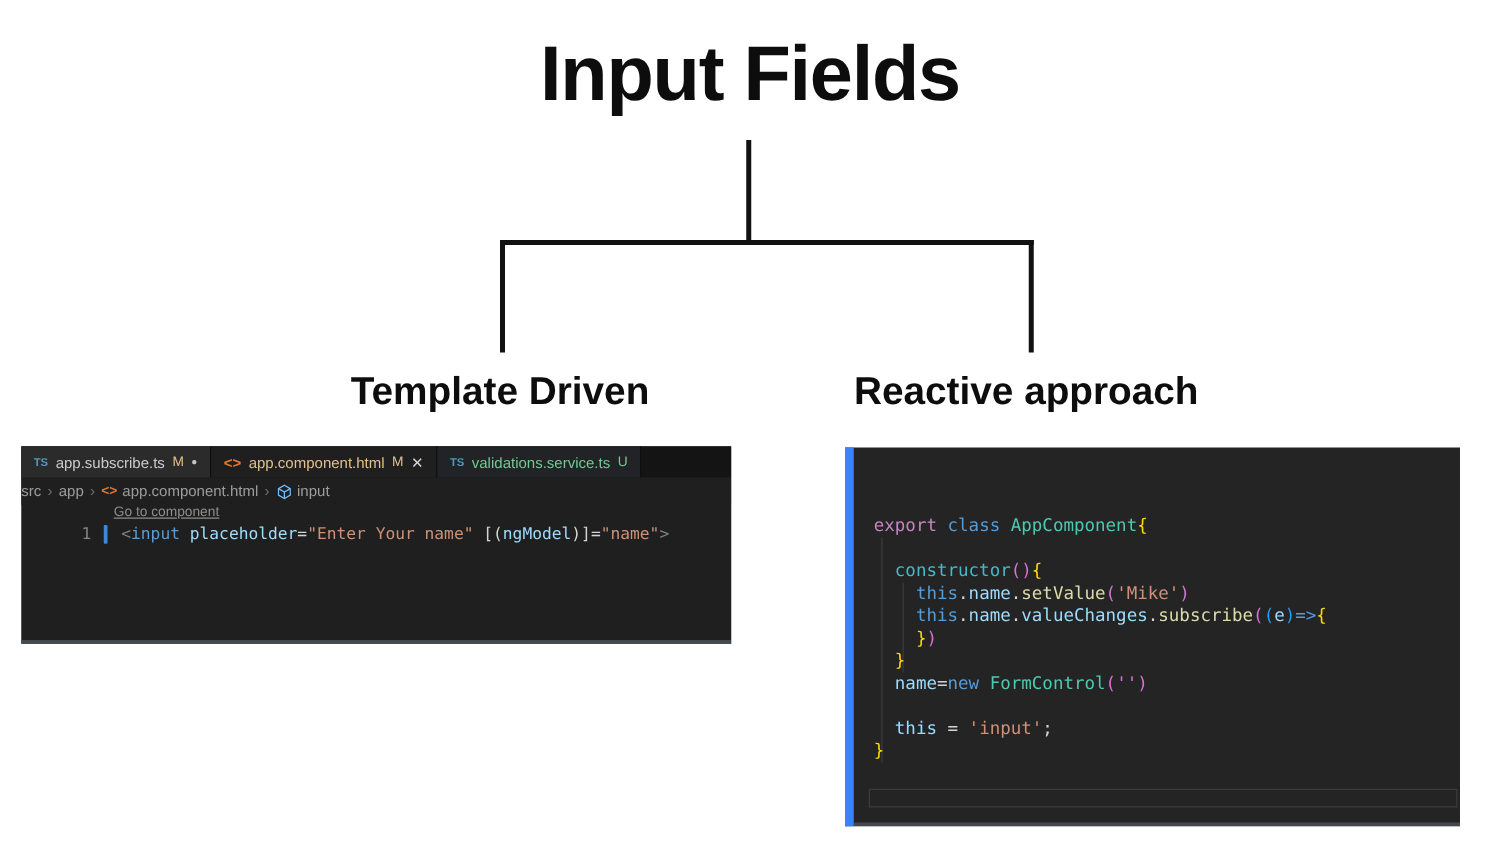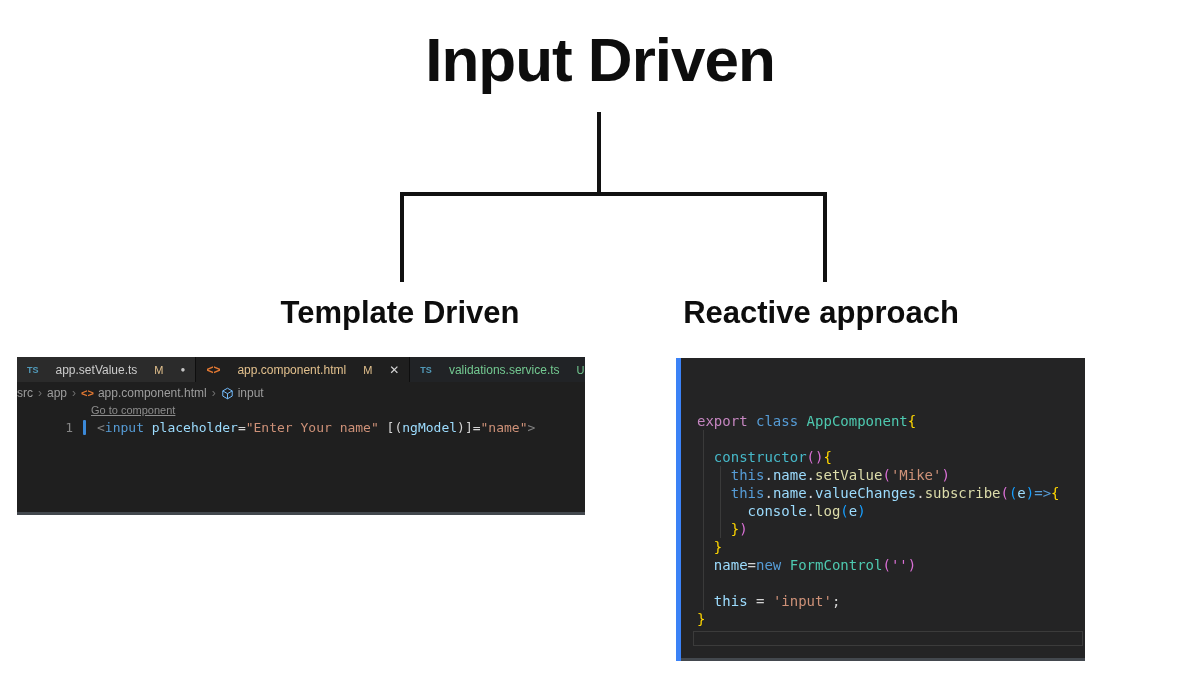--- a/index.html
+++ b/index.html
@@ -19,21 +19,21 @@
                   font-size:31px; font-weight:bold; color:#0d0d0d; white-space:nowrap; }
   .branch-label.left  { left:400px; }
   .branch-label.right { left:821px; }
 
   
   .editor-panel { position:absolute; left:17px; top:357px; width:568px; height:158px;
                   background:#1f1f1f; overflow:hidden; }
   .editor-panel::after, .code-panel::after { content:""; position:absolute; left:0; right:0;
                   bottom:0; height:3px; background:#43484e; }
   .tab-bar { display:flex; height:25px; background:#141414; }
-  .tab { display:flex; align-items:center; gap:17px; padding:0 10px; height:25px;
+  .tab { display:flex; align-items:center; gap:6px; padding:0 10px; height:25px;
          font-size:12px; border-right:1px solid #0e0e0e; white-space:nowrap; cursor:default; }
   .tab.inactive1 { background:#2b2b2b; }
   .tab.active    { background:#1f1f1f; }
   .tab.inactive2 { background:#212326; }
   .tab .ticon  { font-size:9px; font-weight:bold; letter-spacing:0; }
   .tab .hicon  { font-size:12px; font-weight:bold; }
   .tab .badge  { font-size:11px; }
   .tab .dot    { font-size:8px; color:#c5c5c5; }
   .tab .close  { font-size:12px; color:#d6d6d6; cursor:pointer; }
 
@@ -47,52 +47,52 @@
   .codelens { height:14px; font-size:11px; color:#8d8d8d; margin-left:74px; cursor:pointer;text-decoration:underline; }
 
   .code-row { display:flex; align-items:center; height:18px;
               font-family:"DejaVu Sans Mono","Liberation Mono",monospace; font-size:13px; }
   .gutter { width:56px; text-align:right; color:#858585; flex:none; }
   .mod-marker { width:3px; height:15px; background:#3b89d8; margin-left:10px; flex:none;
                 border-radius:1px; }
   .code-text { white-space:pre; margin-left:11px; }
 
   
-  .code-panel { position:absolute; left:676px; top:358px; width:409px; height:303px;
-                background:#242425; border-left:5px solid #3b82f6; overflow:hidden; }
+  .code-panel { position:absolute; left:676px; top:358px; width:492px; height:303px;
+                background:#242425; border-left:7px solid #3b82f6; overflow:hidden; }
   .code-lines { position:absolute; left:16px; top:54px; right:0;
                 font-family:"DejaVu Sans Mono","Liberation Mono",monospace;
                 font-size:14px; line-height:18px; }
   .code-line { height:18px; white-space:pre; }
   .indent-guide { position:absolute; width:1px; background:#3a3a3a; }
   .guide-1 { left:22px; top:72px;  height:180px; }
   .guide-2 { left:39px; top:108px; height:72px;  }
   .cursor-line-box { position:absolute; left:12px; right:2px; top:273px; height:15px;
                      border:1px solid #3b3b3b; }
 </style>
 </head>
 <body>
 
 <div class="stage">
 
-  <div class="main-title">Input Driven</div>
+  <div class="main-title">Input Fields</div>
 
   <div class="tree-line line-stem"></div>
   <div class="tree-line line-hbar"></div>
   <div class="tree-line line-left"></div>
   <div class="tree-line line-right"></div>
 
   <div class="branch-label right">Reactive approach</div>
   <div class="branch-label left">Template Driven</div>
 
   <div class="editor-panel">
     <div class="tab-bar" id="tab-bar">
         <div class="tab inactive1">
           <span class="ticon" style="color: rgb(81, 154, 186);">TS</span>
-          <span style="color: rgb(204, 204, 204);">app.setValue.ts</span>
+          <span style="color: rgb(204, 204, 204);">app.subscribe.ts</span>
           <span class="badge" style="color: rgb(226, 192, 141);">M</span>
           <span class="dot">●</span>
         </div>
         <div class="tab active">
           <span class="hicon" style="color: rgb(227, 121, 51);">&lt;&gt;</span>
           <span style="color: rgb(226, 192, 141);">app.component.html</span>
           <span class="badge" style="color: rgb(226, 192, 141);">M</span>
           <span class="close">✕</span>
         </div>
         <div class="tab inactive2">
@@ -135,21 +135,20 @@
 
   <div class="code-panel">
     <div class="indent-guide guide-1"></div>
     <div class="indent-guide guide-2"></div>
     <div class="code-lines" id="right-code">
         <div class="code-line"><span style="color: rgb(197, 134, 192);">export </span><span style="color: rgb(86, 156, 214);">class </span><span style="color: rgb(78, 201, 176);">AppComponent</span><span style="color: rgb(255, 215, 0);">{</span></div>
         <div class="code-line">&nbsp;</div>
         <div class="code-line"><span style="color: rgb(212, 212, 212);">  </span><span style="color: rgb(70, 185, 201);">constructor</span><span style="color: rgb(218, 112, 214);">()</span><span style="color: rgb(255, 215, 0);">{</span></div>
         <div class="code-line"><span style="color: rgb(212, 212, 212);">    </span><span style="color: rgb(86, 156, 214);">this</span><span style="color: rgb(212, 212, 212);">.</span><span style="color: rgb(156, 220, 254);">name</span><span style="color: rgb(212, 212, 212);">.</span><span style="color: rgb(220, 220, 170);">setValue</span><span style="color: rgb(218, 112, 214);">(</span><span style="color: rgb(206, 145, 120);">'Mike'</span><span style="color: rgb(218, 112, 214);">)</span></div>
         <div class="code-line"><span style="color: rgb(212, 212, 212);">    </span><span style="color: rgb(86, 156, 214);">this</span><span style="color: rgb(212, 212, 212);">.</span><span style="color: rgb(156, 220, 254);">name</span><span style="color: rgb(212, 212, 212);">.</span><span style="color: rgb(156, 220, 254);">valueChanges</span><span style="color: rgb(212, 212, 212);">.</span><span style="color: rgb(220, 220, 170);">subscribe</span><span style="color: rgb(218, 112, 214);">(</span><span style="color: rgb(23, 159, 255);">(</span><span style="color: rgb(156, 220, 254);">e</span><span style="color: rgb(23, 159, 255);">)</span><span style="color: rgb(86, 156, 214);">=&gt;</span><span style="color: rgb(255, 215, 0);">{</span></div>
-        <div class="code-line"><span style="color: rgb(212, 212, 212);">      </span><span style="color: rgb(156, 220, 254);">console</span><span style="color: rgb(212, 212, 212);">.</span><span style="color: rgb(220, 220, 170);">log</span><span style="color: rgb(23, 159, 255);">(</span><span style="color: rgb(156, 220, 254);">e</span><span style="color: rgb(23, 159, 255);">)</span></div>
         <div class="code-line"><span style="color: rgb(212, 212, 212);">    </span><span style="color: rgb(255, 215, 0);">}</span><span style="color: rgb(218, 112, 214);">)</span></div>
         <div class="code-line"><span style="color: rgb(212, 212, 212);">  </span><span style="color: rgb(255, 215, 0);">}</span></div>
         <div class="code-line"><span style="color: rgb(212, 212, 212);">  </span><span style="color: rgb(156, 220, 254);">name</span><span style="color: rgb(212, 212, 212);">=</span><span style="color: rgb(86, 156, 214);">new</span><span style="color: rgb(212, 212, 212);"> </span><span style="color: rgb(78, 201, 176);">FormControl</span><span style="color: rgb(218, 112, 214);">(</span><span style="color: rgb(218, 112, 214);">''</span><span style="color: rgb(218, 112, 214);">)</span></div>
         <div class="code-line">&nbsp;</div>
         <div class="code-line"><span style="color: rgb(212, 212, 212);">  </span><span style="color: rgb(156, 220, 254);">this</span><span style="color: rgb(212, 212, 212);"> = </span><span style="color: rgb(206, 145, 120);">'input'</span><span style="color: rgb(212, 212, 212);">;</span></div>
         <div class="code-line"><span style="color: rgb(255, 215, 0);">}</span></div>
       </div>
     <div class="cursor-line-box"></div>
   </div>
 

